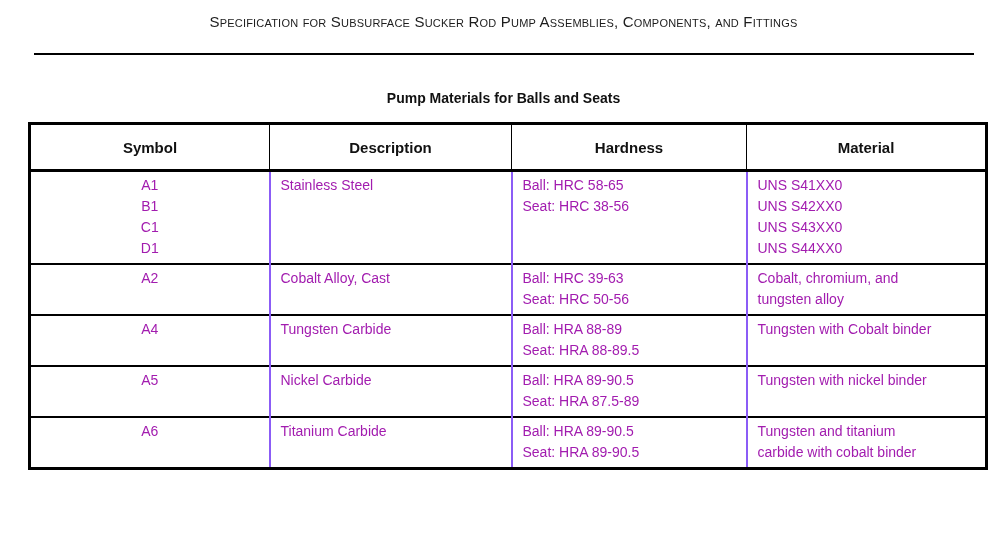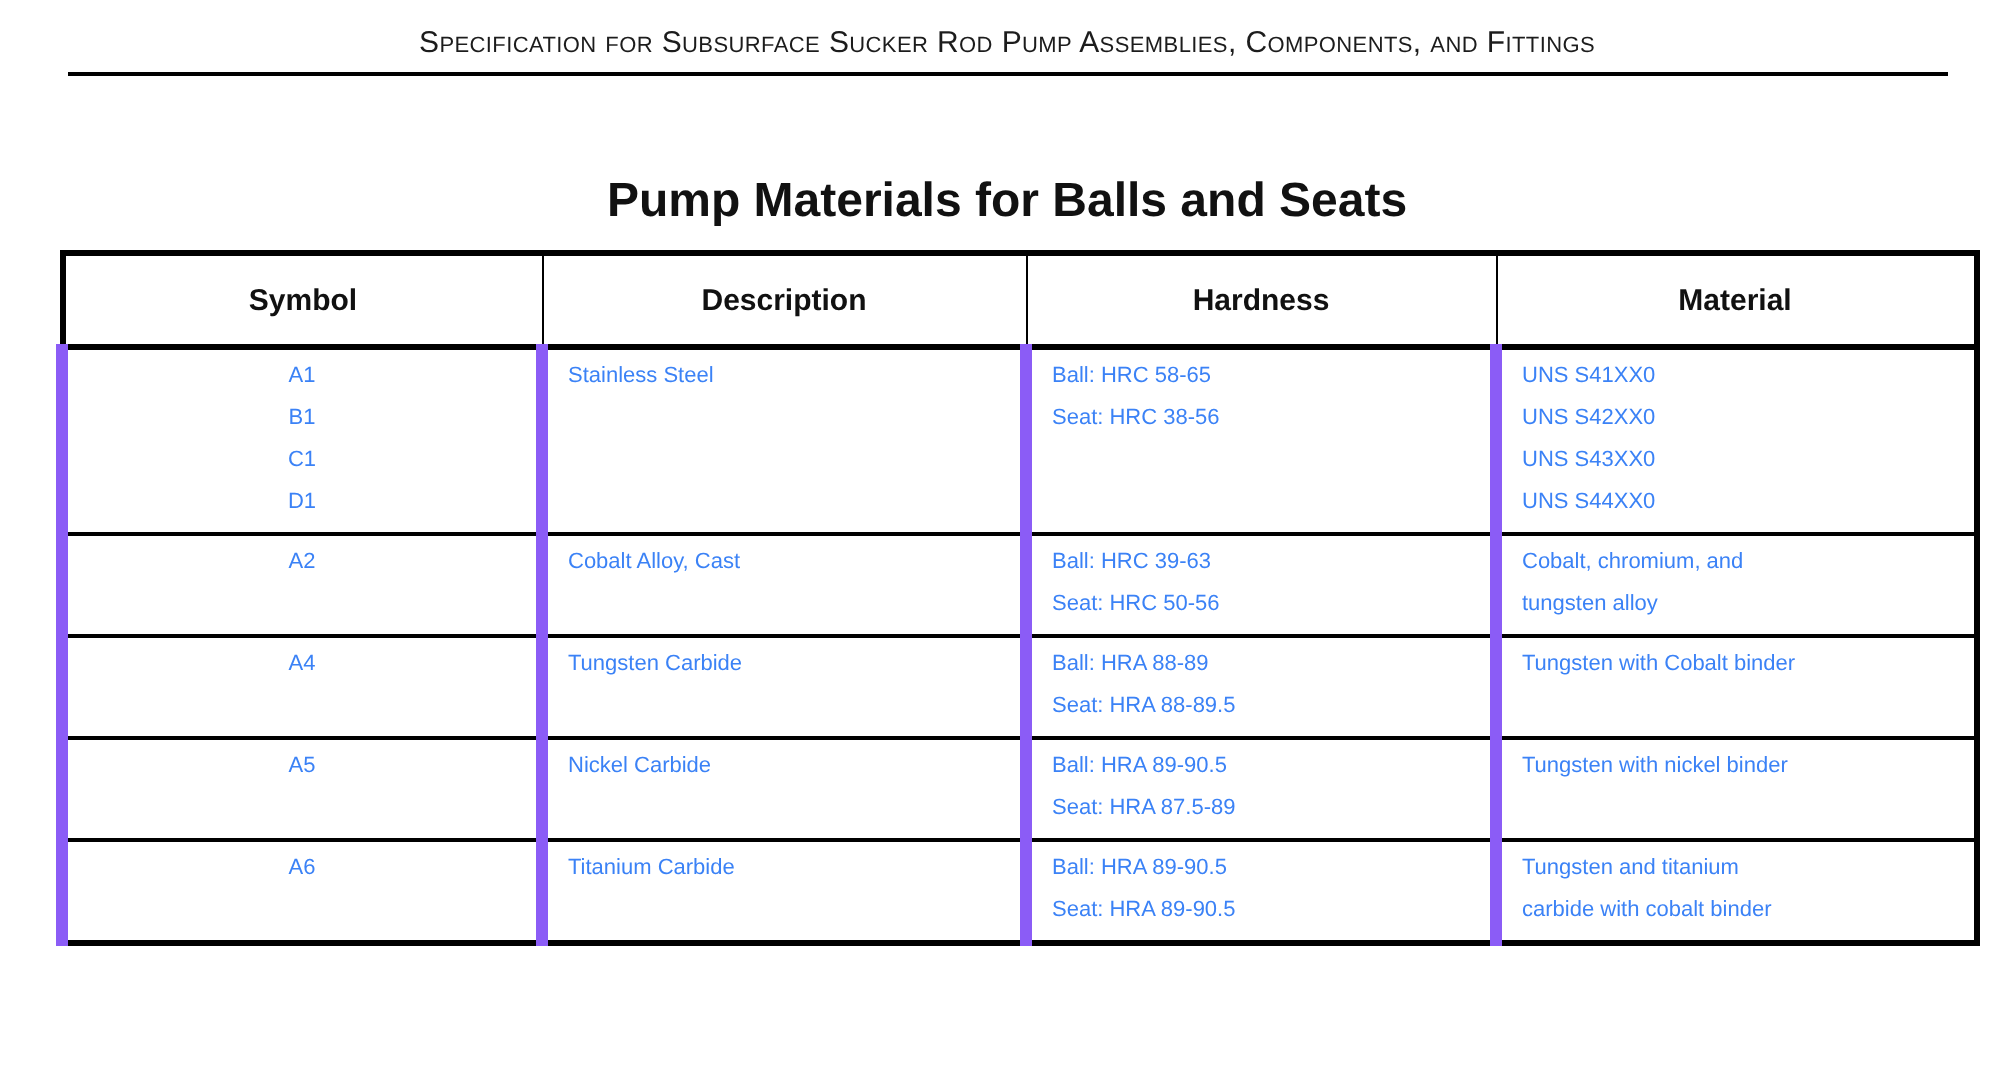--- a/index.html
+++ b/index.html
@@ -19,28 +19,28 @@
     background: #ffffff;
   }
   .doc-header {
     width: 940px;
     margin: 12px auto 0 auto;
     text-align: center;
     font-variant: small-caps;
     font-size: 15px;
     letter-spacing: 0.2px;
     color: #1c1c1c;
-    padding-bottom: 5px;
+    padding-bottom: 22px;
     border-bottom: 2px solid #000000;
     line-height: 19px;
   }
   .table-title {
-    margin-top: 52px;
+    margin-top: 32px;
     text-align: center;
-    font-size: 24px;
+    font-size: 14px;
     font-weight: bold;
     color: #111111;
     line-height: 22px;
   }
   table.materials {
     margin: 13px 0 16px 28px;
     width: 957px;
     border-collapse: collapse;
     border: 3px solid #000000;
     table-layout: fixed;
@@ -52,26 +52,26 @@
     font-size: 15px;
     font-weight: bold;
     color: #111111;
     text-align: center;
     height: 44px;
     vertical-align: middle;
     padding: 0;
   }
   table.materials td {
     border-top: 2px solid #000000;
-    border-left: 6px solid #8b5cf6;
+    border-left: 2px solid #8b5cf6;
     border-right: 1px solid #000000;
-    font-size: 11px;
+    font-size: 14px;
     vertical-align: top;
     padding: 3px 10px 4px 10px;
-    color: #3b82f6;
+    color: #a21caf;
   }
   table.materials tr { page-break-inside: avoid; }
   .cell-line {
     line-height: 21px;
     white-space: nowrap;
   }
   td.cell-symbol { text-align: center; }
   td.cell-description, td.cell-hardness, td.cell-material { text-align: left; }
   tbody tr { height: 46px; }
 </style>

